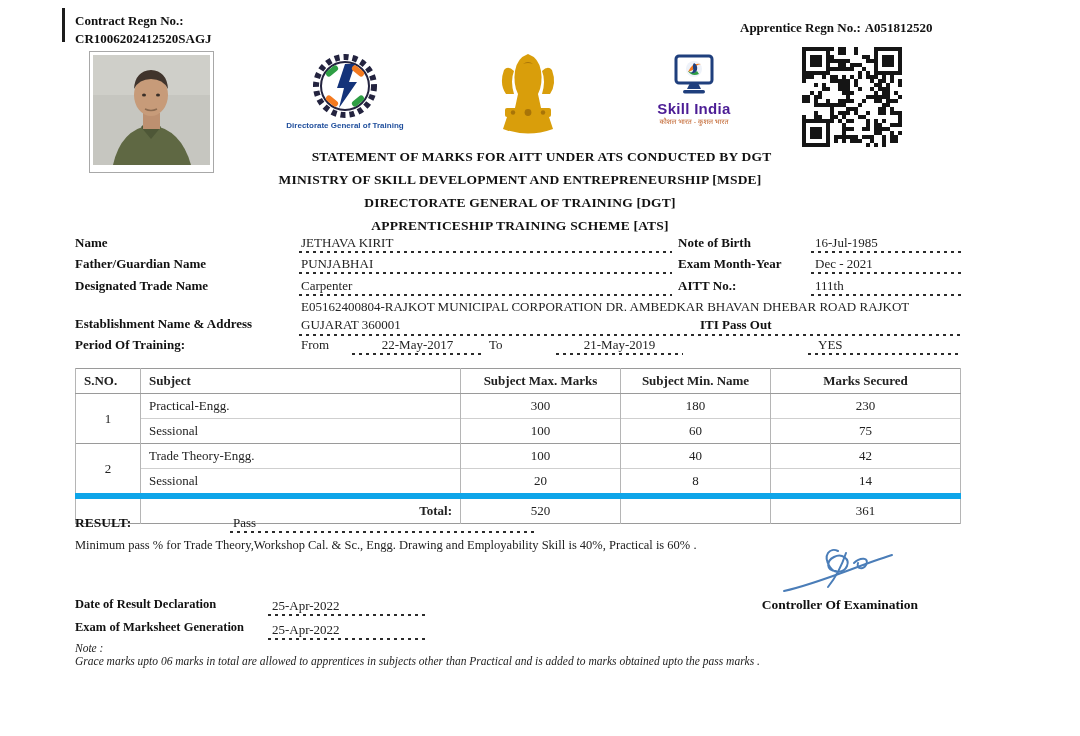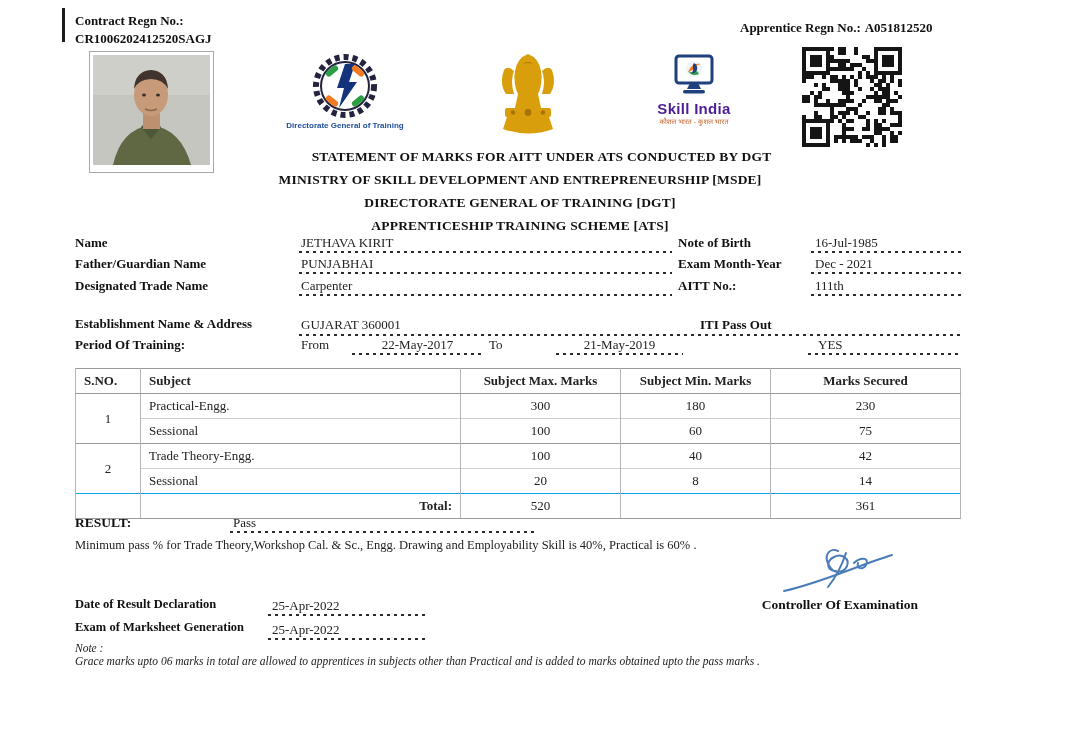--- a/index.html
+++ b/index.html
@@ -15,21 +15,21 @@
   table.marks{border-collapse:collapse;table-layout:fixed;width:885px;font-size:13px;color:#222;
               border:1px solid #9a9a9a;}
   table.marks th,table.marks td{border-left:1px solid #b5b5b5;border-right:1px solid #b5b5b5;
               padding:2px 8px;height:20px;vertical-align:middle;background:#fff;}
   table.marks th{font-weight:bold;text-align:center;border-bottom:1px solid #9a9a9a;}
   table.marks th.l{text-align:left;}
   table.marks td.num{text-align:center;}
   table.marks td.sno{text-align:center;}
   tr.sep td{border-top:1px solid #cfcfcf;}
   tr.grp td{border-top:1px solid #9a9a9a;}
-  tr.total td{border-top:1px solid #0ea5e9;}
+  tr.total td{border-top:6px solid #0ea5e9;}
   td.tlabel{text-align:right;font-weight:bold;}
   
   .photo-frame{background:#fff;border:1px solid #a8a8a8;padding:3px;}
   
   .qr{position:absolute;width:100px;height:100px;background:#fff;}
   .qr i{position:absolute;width:4px;height:4px;background:#151515;display:block;}
   .caption-dgt{font-size:8px;font-weight:bold;color:#1f4e9c;text-align:center;
                font-family:"Liberation Sans", sans-serif;}
   .si-title{font-size:15px;font-weight:bold;color:#4c1d95;text-align:center;
             font-family:"Liberation Sans", sans-serif;letter-spacing:.3px;}
@@ -442,20 +442,21 @@
   <div class="dots" style="left:811px;top:272px;width:151px;"></div>
 
   <div class="abs lbl" style="left:75px;top:278px;">Designated Trade Name</div>
   <div class="abs val" style="left:301px;top:278px;">Carpenter</div>
   <div class="dots" style="left:299px;top:294px;width:373px;"></div>
   <div class="abs lbl" style="left:678px;top:278px;">AITT No.:</div>
   <div class="abs val" style="left:815px;top:278px;">111th</div>
   <div class="dots" style="left:811px;top:294px;width:151px;"></div>
 
   <div class="abs lbl" style="left:75px;top:316px;">Establishment Name &amp; Address</div>
+  <div class="abs val" style="left:301px;top:299px;width:670px;">E05162400804-RAJKOT MUNICIPAL CORPORATION DR. AMBEDKAR BHAVAN DHEBAR ROAD RAJKOT</div>
   <div class="abs val" style="left:301px;top:317px;">GUJARAT 360001</div>
   <div class="dots" style="left:299px;top:334px;width:663px;"></div>
 
   <div class="abs lbl" style="left:75px;top:337px;">Period Of Training:</div>
   <div class="abs val" style="left:301px;top:337px;">From</div>
   <div class="abs val" style="left:352px;top:337px;width:131px;text-align:center;">22-May-2017</div>
   <div class="dots" style="left:352px;top:353px;width:131px;"></div>
   <div class="abs val" style="left:489px;top:337px;">To</div>
   <div class="abs val" style="left:556px;top:337px;width:127px;text-align:center;">21-May-2019</div>
   <div class="dots" style="left:556px;top:353px;width:127px;"></div>
@@ -469,21 +470,21 @@
         <col style="width:320px">
         <col style="width:160px">
         <col style="width:150px">
         <col style="width:190px">
     </colgroup>
     <tbody>
         <tr>
       <th class="l">S.NO.</th>
       <th class="l">Subject</th>
       <th>Subject Max. Marks</th>
-      <th>Subject Min. Marks</th>
+      <th>Subject Min. Name</th>
       <th>Marks Secured</th>
     </tr>
     <tr class="grp">
       <td class="sno" rowspan="2">1</td>
       <td>Practical-Engg.</td>
       <td class="num">300</td>
       <td class="num">180</td>
       <td class="num">230</td>
     </tr>
     <tr class="sep">

